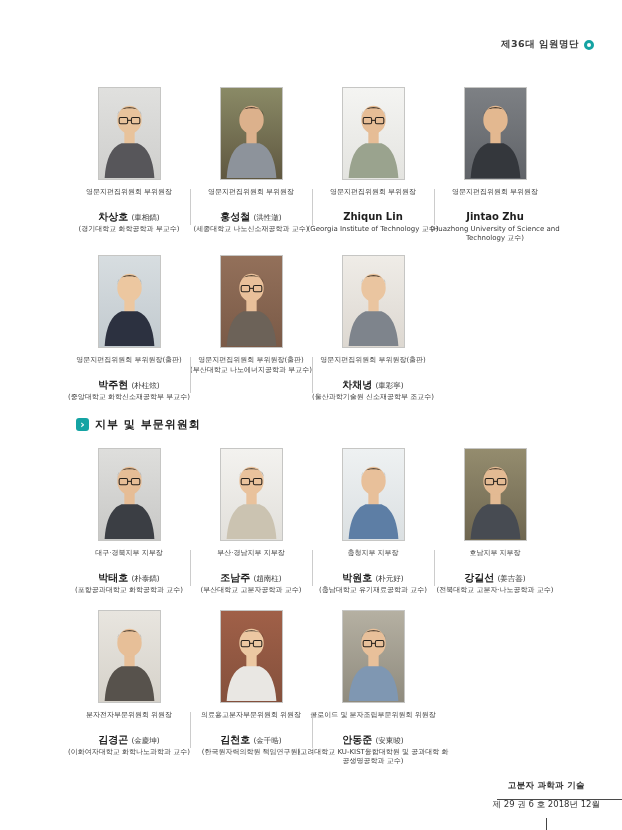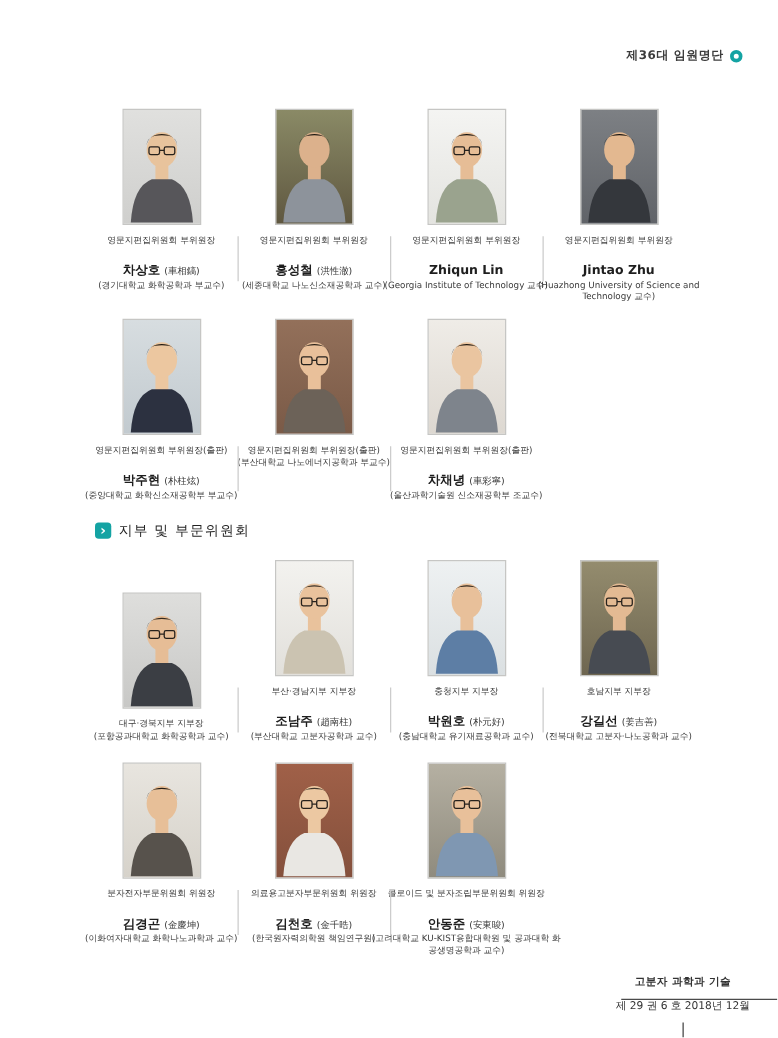--- a/index.html
+++ b/index.html
@@ -64,21 +64,21 @@
   .section-title {
     position:absolute; left:76px; top:417px;
     display:flex; align-items:center; gap:6px;
   }
   .chev-icon {
     width:13px; height:13px; border-radius:3px;
     background:#14a3a3; color:#fff;
     font-size:11px; font-weight:bold; line-height:12px;
     display:flex; align-items:center; justify-content:center;
   }
-  .section-title .sec-label { font-size:11px; font-weight:normal; color:#222; letter-spacing:1px; }
+  .section-title .sec-label { font-size:11px; font-weight:bold; color:#222; letter-spacing:1px; }
 
   
   .footer {
     position:absolute; top:780px; right:22px;
     display:flex; align-items:center; gap:7px;
     font-size:8.5px; color:#333;flex-direction:column;
   }
   .footer .f-journal { font-weight:bold; letter-spacing:0.3px; }
   .footer .vbar { width:1px; height:14px; background:#444; display:inline-block; }
   .footer .pagenum { font-size:11.5px; font-weight:bold; color:#111; }
@@ -265,20 +265,21 @@
           <path class="p-hair" d="M19.5,30 C19.5,16 45.5,16 45.5,30 C45.5,23 41,20.5 32.5,20.5 C24,20.5 19.5,23 19.5,30 Z"></path>
           <g class="p-glasses">
               <rect x="21.5" y="30.5" width="9" height="6.5" rx="1.5"></rect>
               <rect x="34.5" y="30.5" width="9" height="6.5" rx="1.5"></rect>
               <line x1="30.5" y1="33.5" x2="34.5" y2="33.5"></line>
             </g>
         </svg>
       </div>
       <div class="cap">
         <div class="cap-title">대구·경북지부 지부장</div>
+        <div class="cap-name"><span class="nm">박태호</span> <span class="hanja">(朴泰鎬)</span></div>
         <div class="cap-aff">(포항공과대학교 화학공학과 교수)</div>
       </div>
     </div>
 
     <div class="card" style="--bg:#f3f2ef;--bg2:#e2e0db;--skin:#e9c29c;--hair:#3a3128;--coat:#cbc3b1;--gl:1">
       <div class="photo">
         <svg class="person" viewBox="0 0 65 95">
           <rect class="p-neck" x="27" y="44" width="11" height="18"></rect>
           <path class="p-body" d="M6,95 Q8,64 24,58 L41,58 Q57,64 59,95 Z"></path>
           <ellipse class="p-head" cx="32.5" cy="33" rx="13" ry="15"></ellipse>

